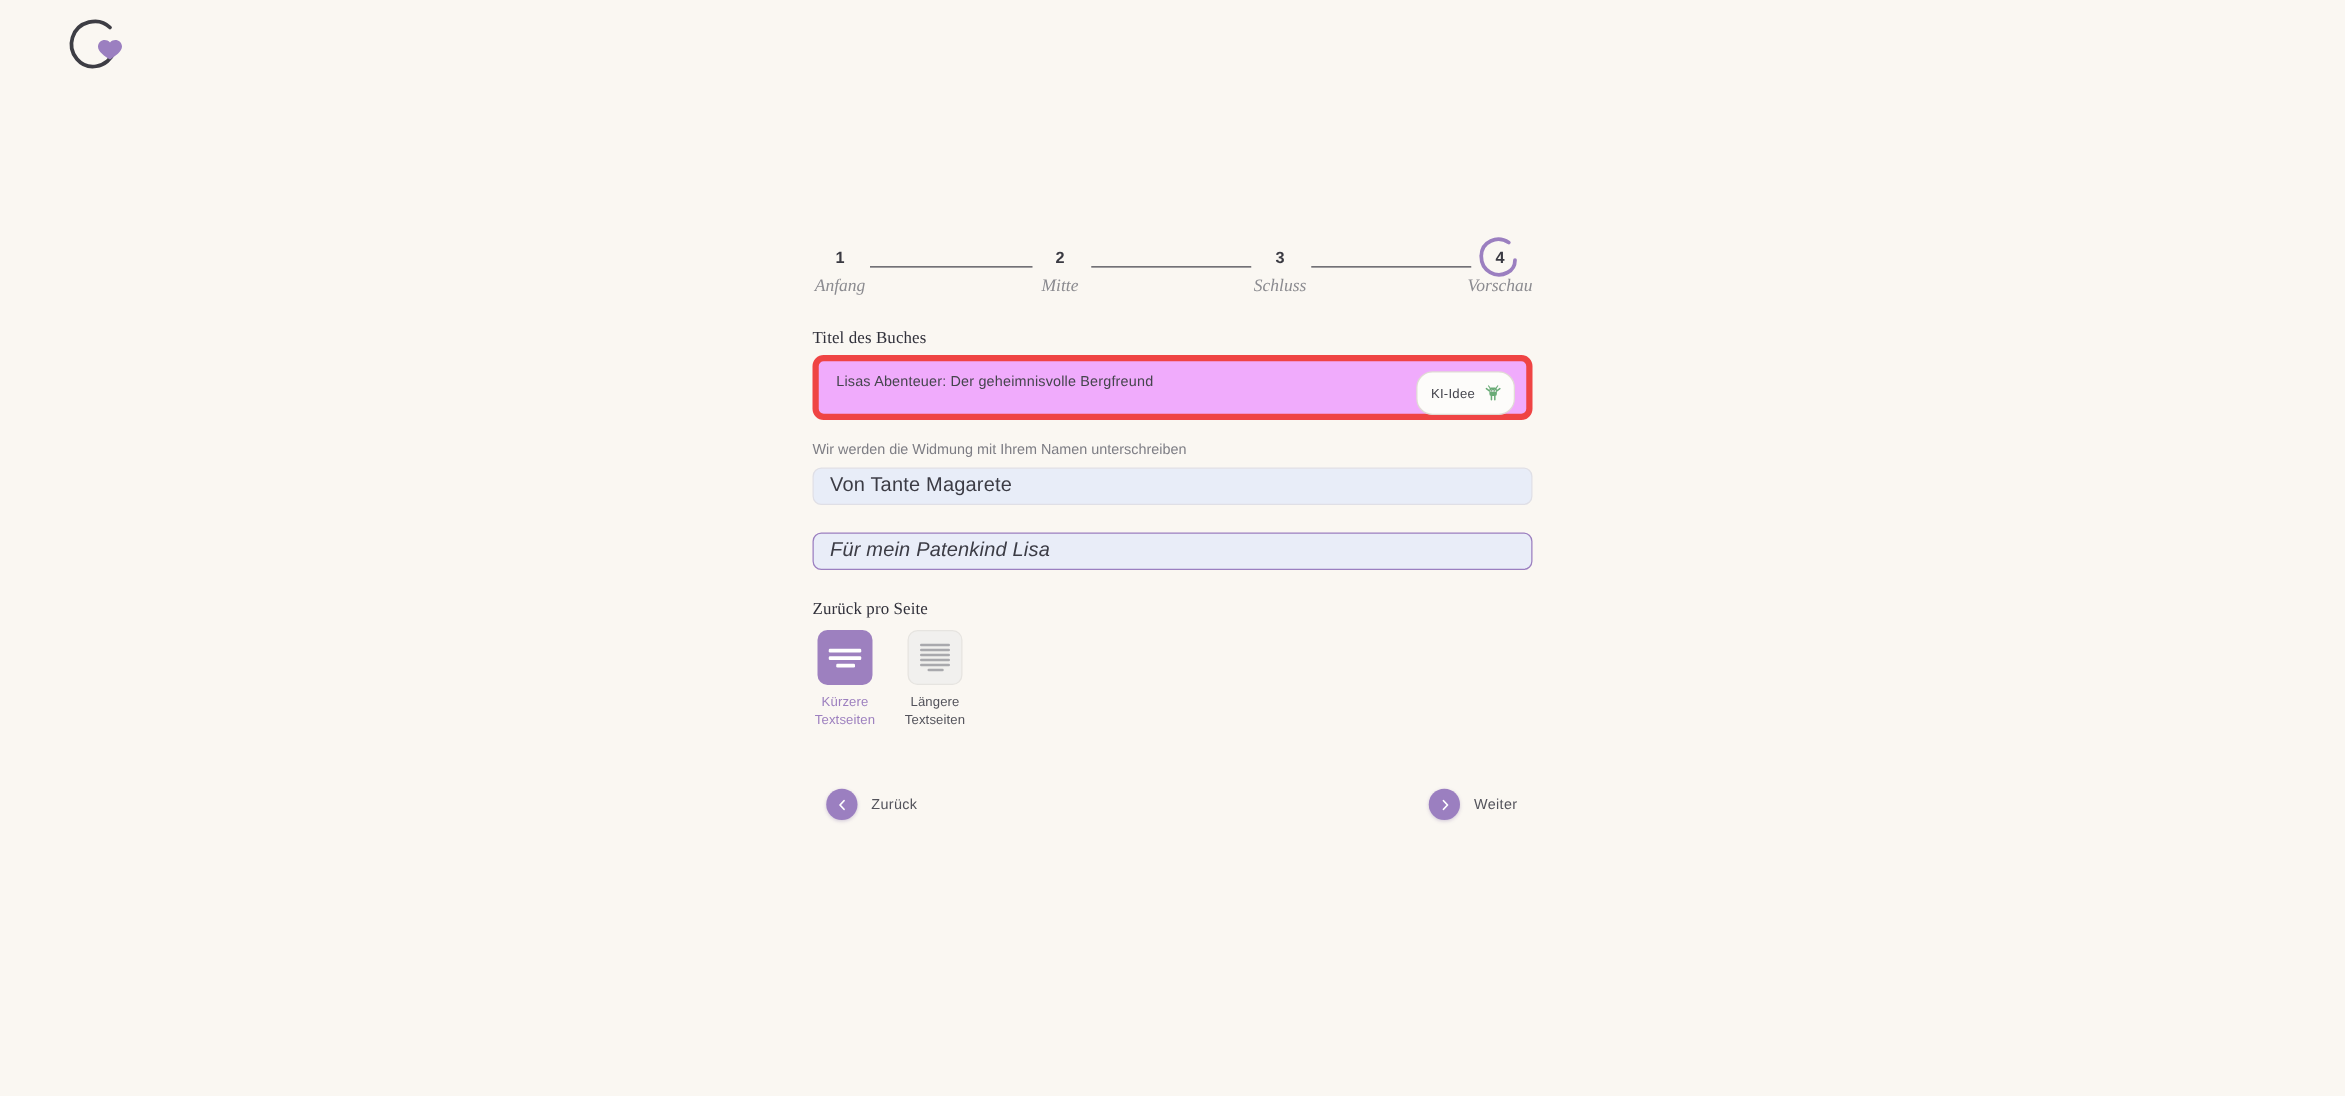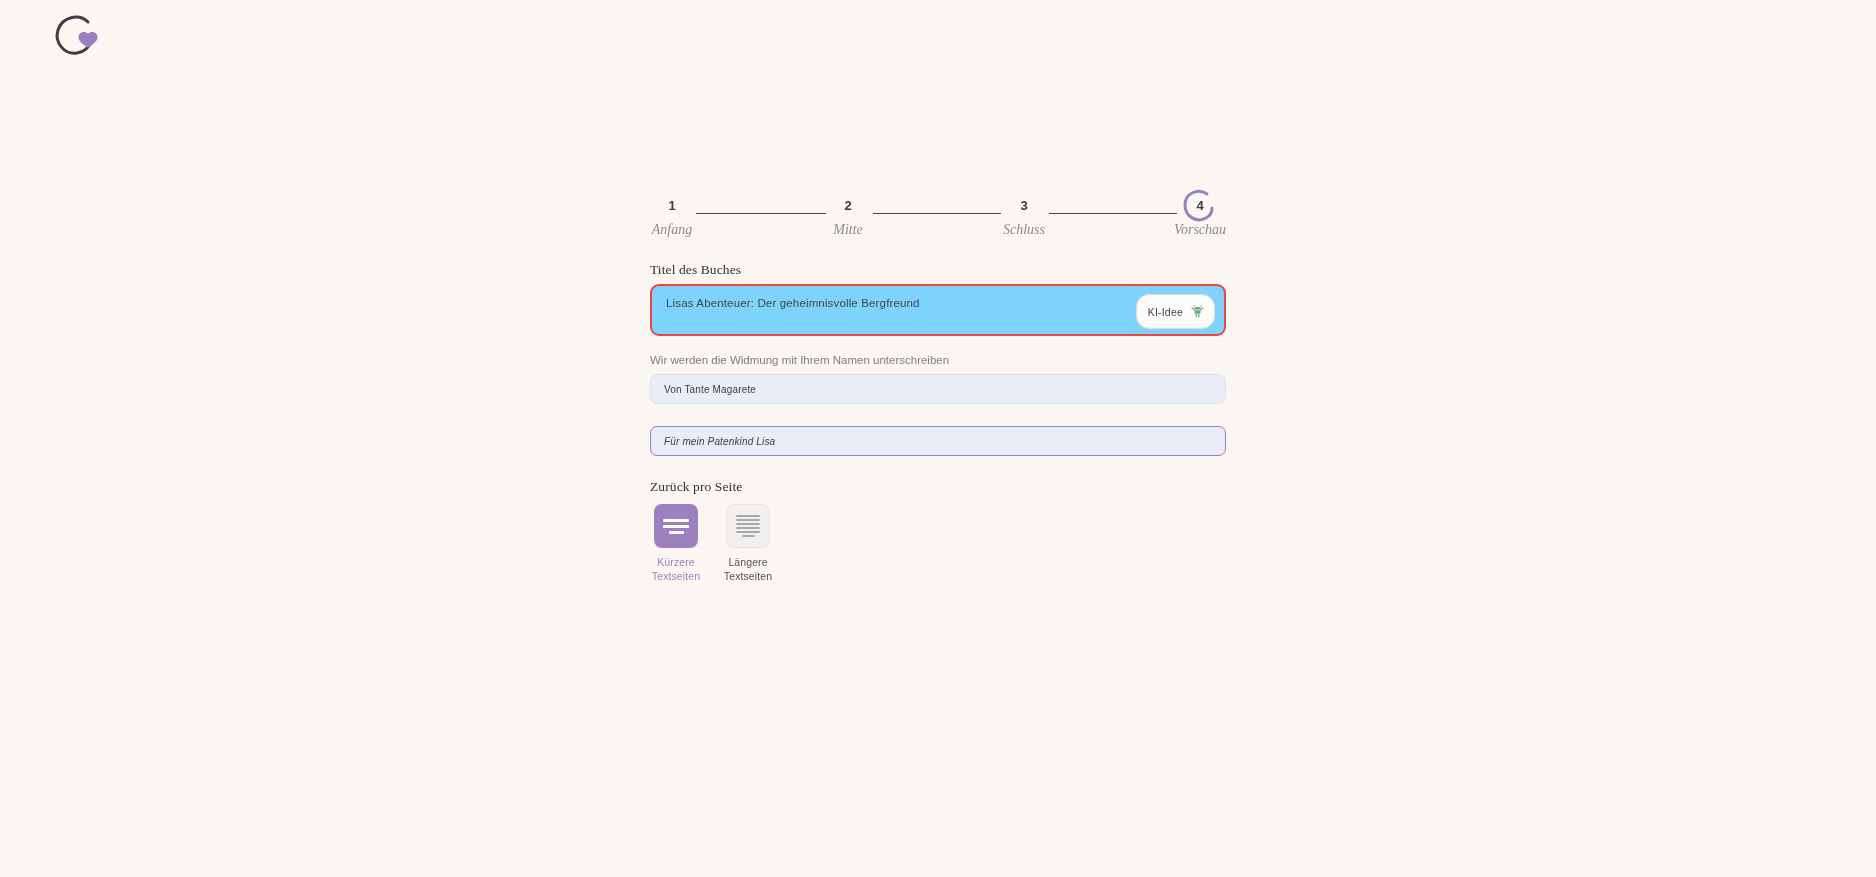--- a/index.html
+++ b/index.html
@@ -90,22 +90,22 @@
     font-size: 11.5px;
     color: #7d7d84;
     margin-top: -3px;
     margin-bottom: 8px;
   }
 
   .textarea-wrap {
     position: relative;
     width: 100%;
     height: 52px;
-    background: #7dd3fc;
-    border: 2px solid #ef4444;
+    background: #f0abfc;
+    border: 5px solid #ef4444;
     border-radius: 9px;
   }
   .textarea-value {
     position: absolute;
     left: 14px;
     top: 11px;
     right: 96px;
     font-size: 11.5px;
     color: #45454d;
     letter-spacing: .15px;
@@ -140,21 +140,21 @@
     display: flex;
     align-items: center;
     padding-left: 13px;
   }
   .input-box.focused {
     border: 1.5px solid #9b7fc0;
     background: #e9edf8;
     font-style: italic;
   }
   .input-value {
-    font-size: 10px;
+    font-size: 16px;
     color: #3c3c45;
     letter-spacing: .15px;
   }
 
   
   .options { display: flex; gap: 20px; margin-top: 4px; }
   .option { width: 52px; cursor: pointer; }
   .option-card {
     width: 44px;
     height: 44px;
@@ -321,15 +321,34 @@
           </div>
           <div class="option-label unselected-label">
             <div>Längere</div>
             <div>Textseiten</div>
           </div>
         </div>
 
       </div>
     </div>
 
+    <div class="nav">
+      <div class="nav-btn back">
+        <div class="nav-circle">
+          <svg width="10" height="10" viewBox="0 0 10 10">
+            <path d="M6.2 1.6 L3 5 L6.2 8.4" fill="none" stroke="#ffffff" stroke-width="1.4" stroke-linecap="round" stroke-linejoin="round"></path>
+          </svg>
+        </div>
+        <span class="nav-label">Zurück</span>
+      </div>
+
+      <div class="nav-btn next">
+        <div class="nav-circle">
+          <svg width="10" height="10" viewBox="0 0 10 10">
+            <path d="M3.8 1.6 L7 5 L3.8 8.4" fill="none" stroke="#ffffff" stroke-width="1.4" stroke-linecap="round" stroke-linejoin="round"></path>
+          </svg>
+        </div>
+        <span class="nav-label">Weiter</span>
+      </div>
+    </div>
 
   </div>
 </div>
 
 </body></html>

